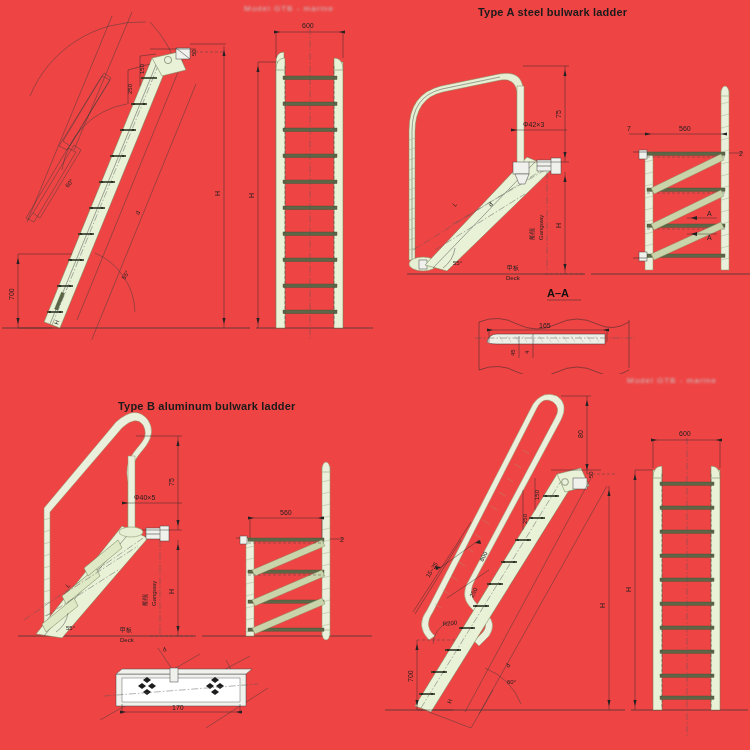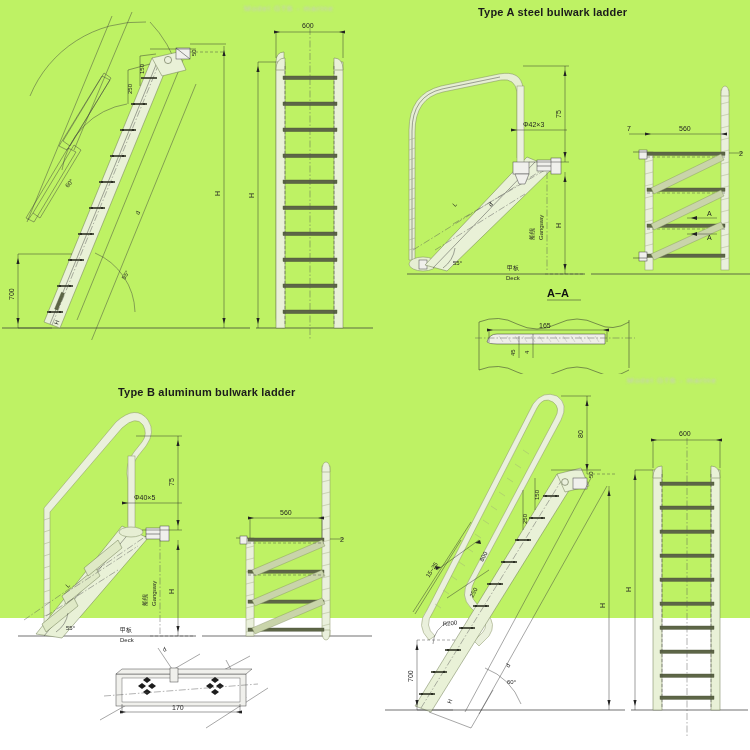--- a/index.html
+++ b/index.html
@@ -1,17 +1,17 @@
 <!DOCTYPE html>
 <html><head>
 <meta charset="utf-8">
 <style>
   html,body{margin:0;padding:0;background:#fff;}
   body{width:750px;height:750px;font-family:"Liberation Sans",sans-serif;overflow:hidden;}
-  #sheet{position:relative;width:750px;height:618px;background:#bef264;}
+  #sheet{position:relative;width:750px;height:750px;background:#ef4444;}
   .pane{position:absolute;}
   svg{display:block;}
   .ttl{position:absolute;font-weight:bold;color:#1b1b1b;letter-spacing:.2px;}
   .wm{position:absolute;color:#c9c9c9;font-size:8px;letter-spacing:1px;
       filter:blur(1.1px);white-space:nowrap;user-select:none;}
   .dimtxt{font-family:"Liberation Sans",sans-serif;font-size:7px;fill:#1f1f1f;}
   .dimtxt.sm{font-size:6px;}
   .cn{font-family:"DejaVu Sans",sans-serif;font-size:6px;fill:#222;}
   .thin{stroke:#2b2b2b;stroke-width:.5;fill:none;}
   .thin2{stroke:#3a3a3a;stroke-width:.45;fill:none;}
@@ -30,21 +30,21 @@
 </style>
 </head>
 <body>
 
 <div id="sheet">
 
   <div class="wm" style="left:244px;top:4px;">Model GTB - marine</div>
   <div class="wm" style="left:627px;top:376px;">Model GTB - marine</div>
 
   <div class="ttl" style="left:478px;top:6px;font-size:11px;">Type A steel bulwark ladder</div>
-  <div class="ttl" style="left:118px;top:386px;font-size:11px;">Type B aluminum bulwark ladder</div>
+  <div class="ttl" style="left:118px;top:400px;font-size:11px;">Type B aluminum bulwark ladder</div>
 
   <div class="pane" style="left:0;top:0;">
   <svg width="375" height="340" viewBox="0 0 375 340">
 
     <line class="ground" x1="2" y1="328" x2="250" y2="328"></line>
     <line class="ground" x1="256" y1="328" x2="373" y2="328"></line>
 
     <g>
       <polygon class="str" points="44,322 152,58 168,64 60,328"></polygon>
       <line class="thin2" x1="50" y1="324" x2="158" y2="60"></line>

